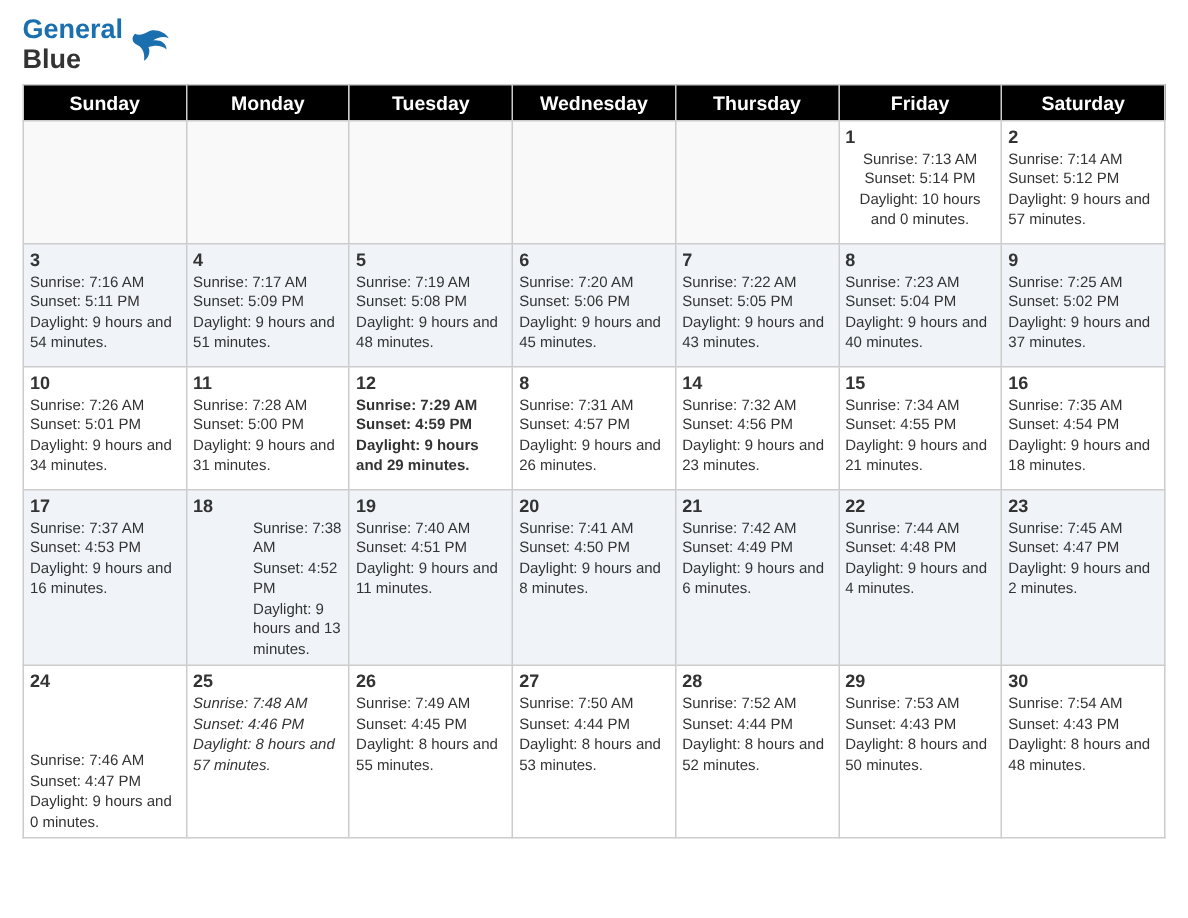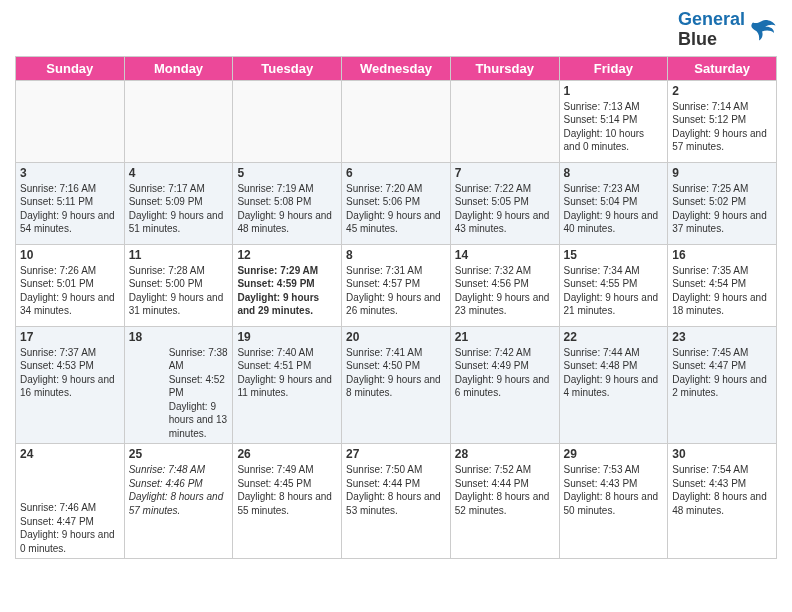--- a/index.html
+++ b/index.html
@@ -10,21 +10,21 @@
       height: 612px;
       overflow: hidden;
     }
     .container {
       width: 792px;
       padding: 10px 15px 5px 15px;
     }
     .header-row {
       display: flex;
       align-items: center;
-      justify-content: flex-end;
+      justify-content: flex-start;
       margin-bottom: 2px;
       gap: 12px;
     }
     .logo {
       display: flex;
       align-items: center;
     }
     .logo-bird {
       width: 30px;
       height: 30px;
@@ -41,21 +41,21 @@
     .subtitle {
       font-size: 15px;
       color: #333;
     }
     .calendar {
       width: 100%;
       border-collapse: collapse;
       margin-top: 6px;
     }
     .calendar th {
-      background: #ec4899;
+      background: #000000;
       color: #fff;
       text-align: center;
       padding: 4px 2px;
       font-size: 13px;
       border: 1px solid #ccc;
     }
     .calendar td {
       border: 1px solid #ccc;
       vertical-align: top;
       padding: 3px 4px;
@@ -120,21 +120,21 @@
     </thead>
     <tbody id="calendar-body">
     <tr>
           <td class="empty"></td>
           <td class="empty"></td>
           <td class="empty"></td>
           <td class="empty"></td>
           <td class="empty"></td>
           <td>
             <span class="day-num">1</span>
-            <div class="day-info" style="white-space: pre-line;">Sunrise: 7:13 AM
+            <div class="day-info" style="white-space: pre-line; text-align: center;">Sunrise: 7:13 AM
 Sunset: 5:14 PM
 Daylight: 10 hours and 0 minutes.</div>
           </td>
           <td>
             <span class="day-num">2</span>
             <div class="day-info" style="white-space: pre-line;">Sunrise: 7:14 AM
 Sunset: 5:12 PM
 Daylight: 9 hours and 57 minutes.</div>
           </td>
         </tr>

